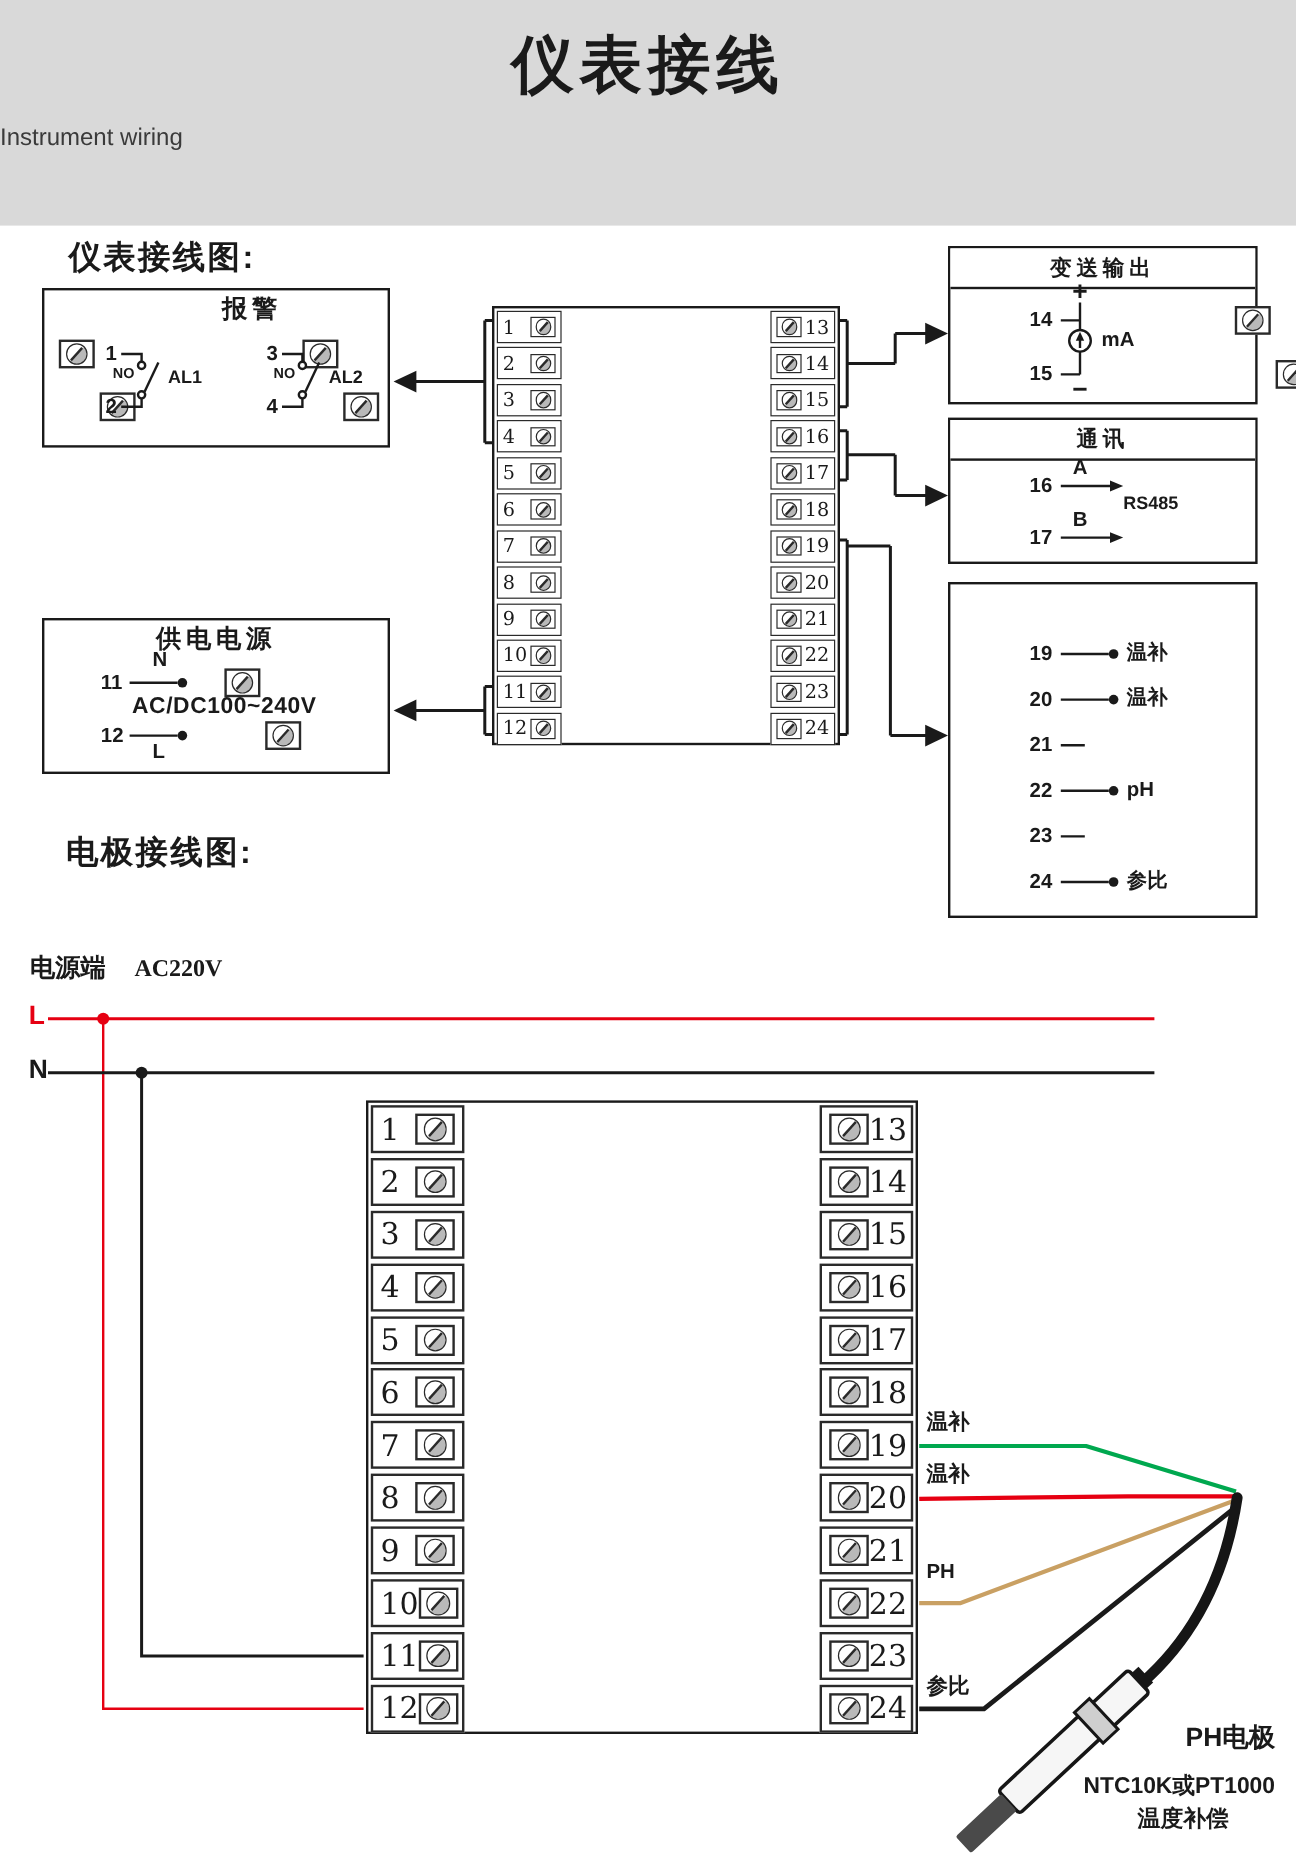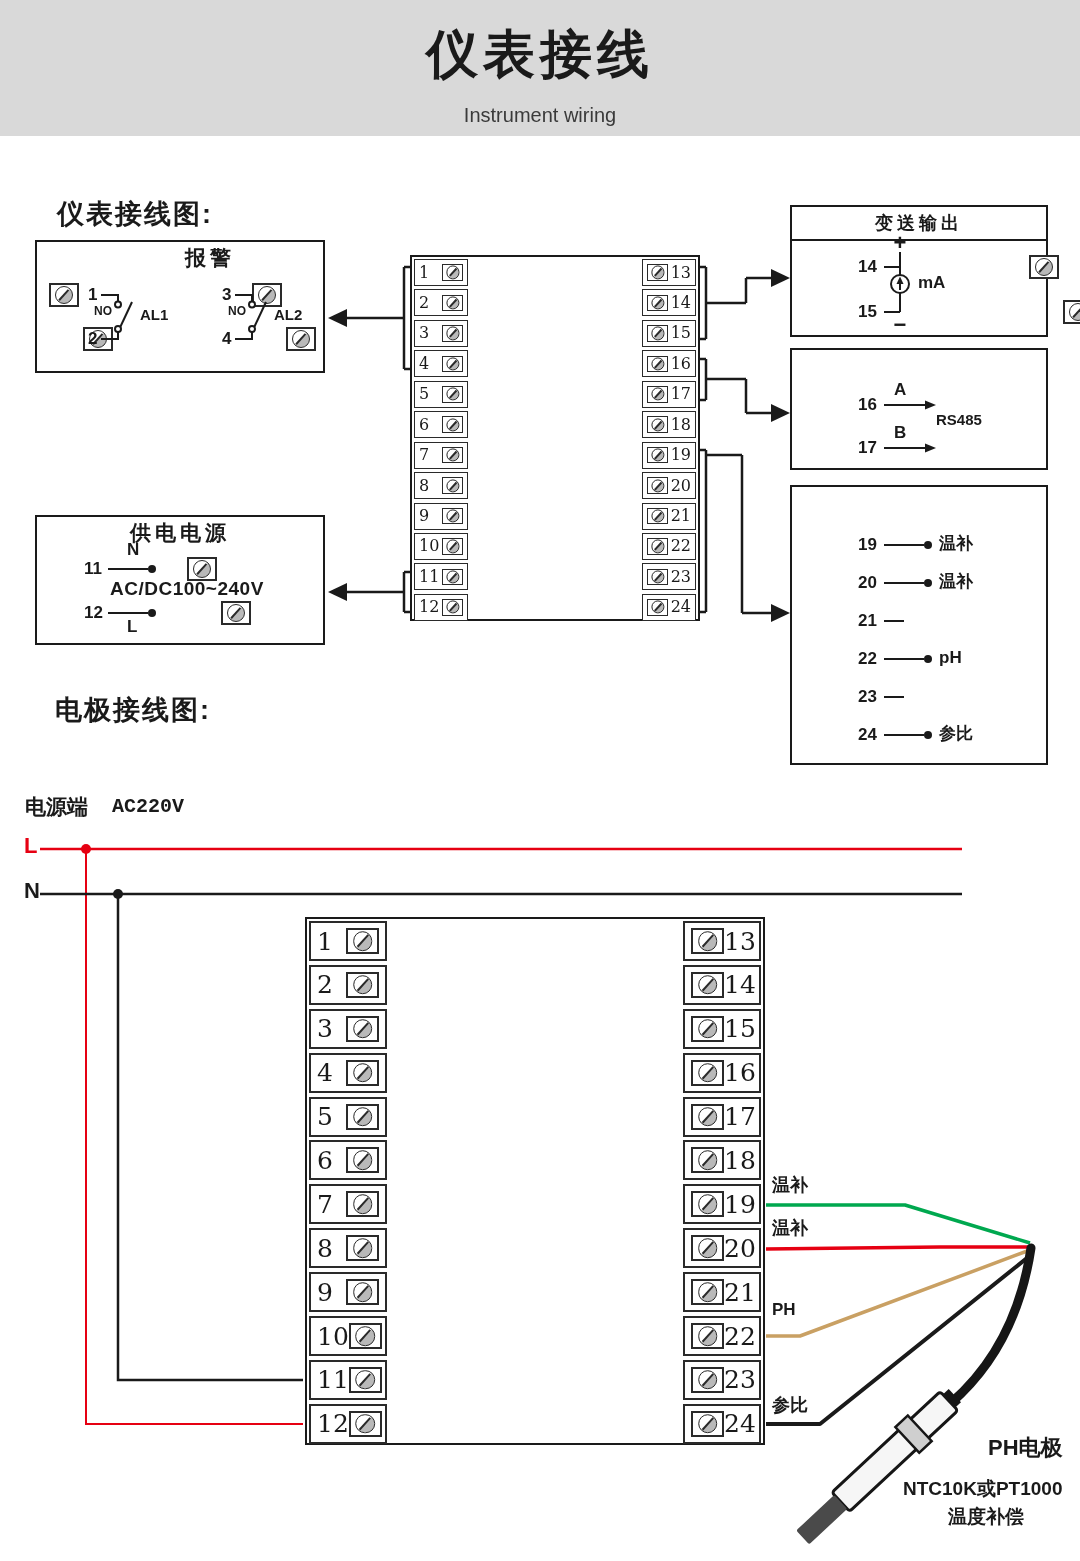--- a/index.html
+++ b/index.html
@@ -1,23 +1,23 @@
 <!DOCTYPE html>
 <html><head>
 <meta charset="utf-8">
 <style>
   html,body{margin:0;padding:0;background:#fff}
   .canvas{position:relative;width:1080px;height:1561px;background:#fff;overflow:hidden;
           font-family:"Liberation Sans",sans-serif;color:#1a1a1a}
   .abs{position:absolute}
   .txt{position:absolute;font-weight:bold;line-height:1.1;white-space:nowrap}
   
-  .hdr{position:absolute;left:0;top:0;width:1080px;height:136px;background:#d9d9d9}
+  .hdr{position:absolute;left:0;top:0;width:1080px;height:188px;background:#d9d9d9}
   .hdr-t{position:absolute;left:0;top:20px;width:1080px;text-align:center;font-size:52px;font-weight:bold;letter-spacing:5px}
-  .hdr-s{position:absolute;left:0;top:104px;width:1080px;text-align:center;font-size:20px;color:#3a3a3a}
+  .hdr-s{position:absolute;left:0;top:104px;width:1080px;text-align:left;font-size:20px;color:#3a3a3a}
   
   .box{position:absolute;box-sizing:border-box;border:2px solid #1a1a1a;background:#fff}
   .bt{position:absolute;font-size:21px;font-weight:bold;letter-spacing:4px;text-align:center;line-height:1.2}
   .tb{position:absolute;box-sizing:border-box;height:34px;border-bottom:2px solid #1a1a1a;text-align:center;
       font-size:18px;font-weight:bold;letter-spacing:4px;line-height:32px;background:#fff}
   .bn{position:absolute;font-size:17px;font-weight:bold;line-height:20px}
   
   .screw{display:inline-block;position:relative;width:1.5em;height:1.18em;border:0.1em solid #2a2a2a;background:#fff;box-sizing:border-box;flex:none}
   .screw::before{content:"";position:absolute;left:50%;top:50%;width:0.8em;height:0.8em;border:0.085em solid #2a2a2a;border-radius:50%;
                  transform:translate(-50%,-50%);background:linear-gradient(135deg,#ffffff 46%,#b9b9b9 54%)}
@@ -28,21 +28,21 @@
   .block.lg{border-width:2.5px}
   .col{position:absolute;display:flex;flex-direction:column}
   .col.sm{gap:3.45px}
   .col.lg{gap:3.9px}
   .ccell{width:54px;height:27px;box-sizing:border-box;border:1.5px solid #2a2a2a;display:flex;align-items:center;justify-content:space-between;padding:0 4px;background:#fff}
   .cnum{font-family:"DejaVu Serif",serif;font-size:16px;line-height:1}
   .bcell{width:78px;height:40px;box-sizing:border-box;border:2px solid #2a2a2a;display:flex;align-items:center;justify-content:space-between;padding:0 6px;background:#fff}
   .bnum{font-family:"DejaVu Serif",serif;font-size:25px;line-height:1}
   .seclabel{position:absolute;font-size:27px;font-weight:bold;letter-spacing:2px}
   .overlay{position:absolute;left:0;top:0;pointer-events:none}
-  .mono{font-family:Liberation Mono, monospace}
+  .mono{font-family:Liberation Serif, serif}
 </style>
 </head>
 <body>
 
 <div class="canvas">
 
   
   <div class="hdr">
     <div class="hdr-t">仪表接线</div>
     <div class="hdr-s">Instrument wiring</div>
@@ -188,20 +188,21 @@
   <span class="abs screw s20" style="left:822px;top:255px"></span>
   <span class="abs screw s20" style="left:822px;top:300px"></span>
   <div class="bn" style="left:858px;top:257px">14</div>
   <div class="bn" style="left:858px;top:302px">15</div>
   <div class="txt" style="left:891px;top:231px;width:18px;text-align:center;font-size:22px">+</div>
   <div class="txt" style="left:891px;top:313px;width:18px;text-align:center;font-size:22px">−</div>
   <div class="txt" style="left:918px;top:274px;font-size:17px">mA</div>
 
   
   <div class="box" style="left:790px;top:348px;width:258px;height:122px"></div>
+  <div class="tb" style="left:792px;top:350px;width:254px">通讯</div>
   
   
   <div class="bn" style="left:858px;top:395px">16</div>
   <div class="bn" style="left:858px;top:438px">17</div>
   <div class="txt" style="left:894px;top:381px;font-size:17px">A</div>
   <div class="txt" style="left:894px;top:424px;font-size:17px">B</div>
   <div class="txt" style="left:936px;top:412px;font-size:15px">RS485</div>
 
   
   <div class="box" style="left:790px;top:485px;width:258px;height:280px"></div>

